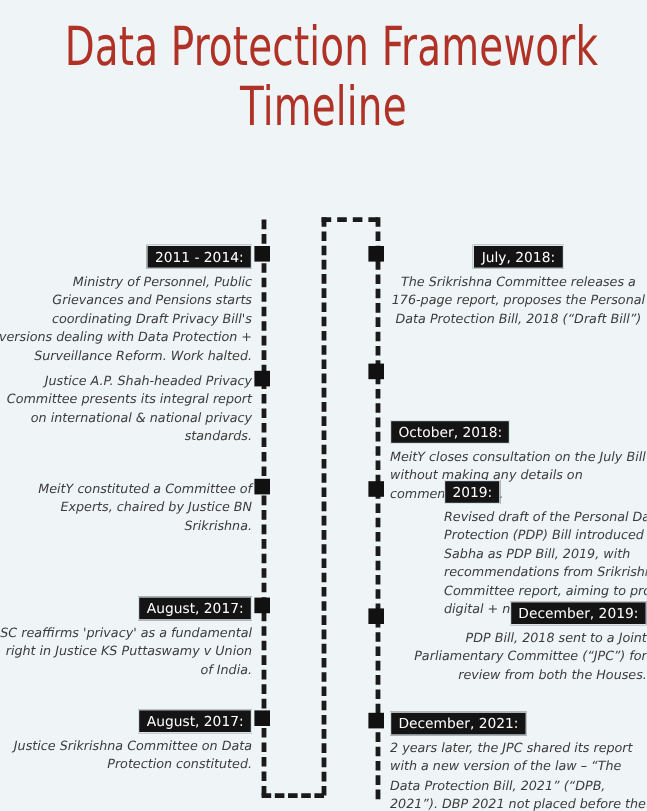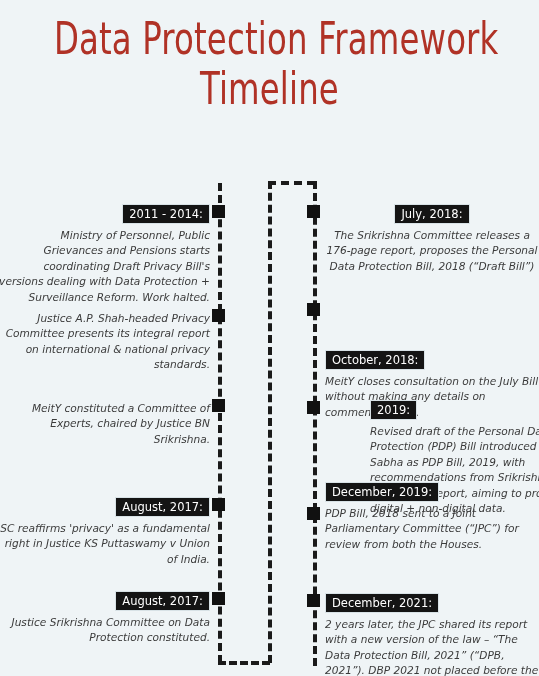--- a/index.html
+++ b/index.html
@@ -157,21 +157,21 @@
     <div class="body-text">MeitY closes consultation on the July Bill without making any details on comments public.</div>
   </div>
 
   <div class="marker" style="left:307px; top:401px;"></div>
   <div class="entry right" style="top:399px;margin-left:45px;">
     <div class="date-label">2019:</div>
     <div class="body-text">Revised draft of the Personal Data Protection (PDP) Bill introduced in Lok Sabha as PDP Bill, 2019, with recommendations from Srikrishna Committee report, aiming to protect digital + non-digital data.</div>
   </div>
 
   <div class="marker" style="left:307px; top:507px;"></div>
-  <div class="entry right" style="top:481px;">
+  <div class="entry right" style="top:500px;text-align:right;">
     <div class="date-label">December, 2019:</div>
     <div class="body-text">PDP Bill, 2018 sent to a Joint Parliamentary Committee (“JPC”) for review from both the Houses.</div>
   </div>
 
   <div class="marker" style="left:307px; top:594px;"></div>
   <div class="entry right" style="top:592px;">
     <div class="date-label">December, 2021:</div>
     <div class="body-text">2 years later, the JPC shared its report with a new version of the law – “The Data Protection Bill, 2021” (“DPB, 2021”). DBP 2021 not placed before the Parliament yet.</div>
   </div>
 

